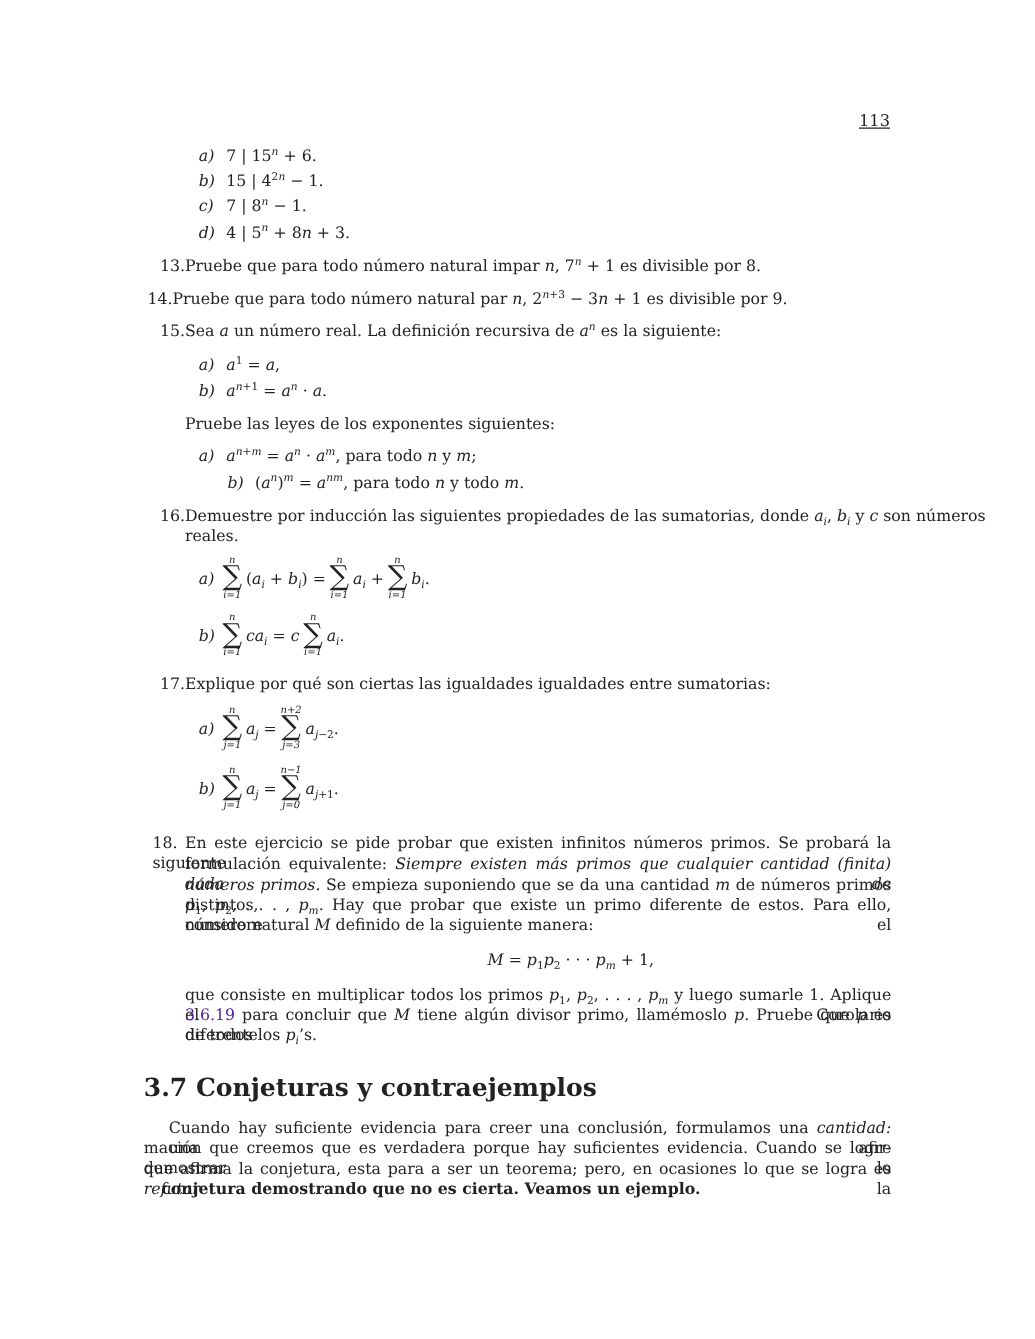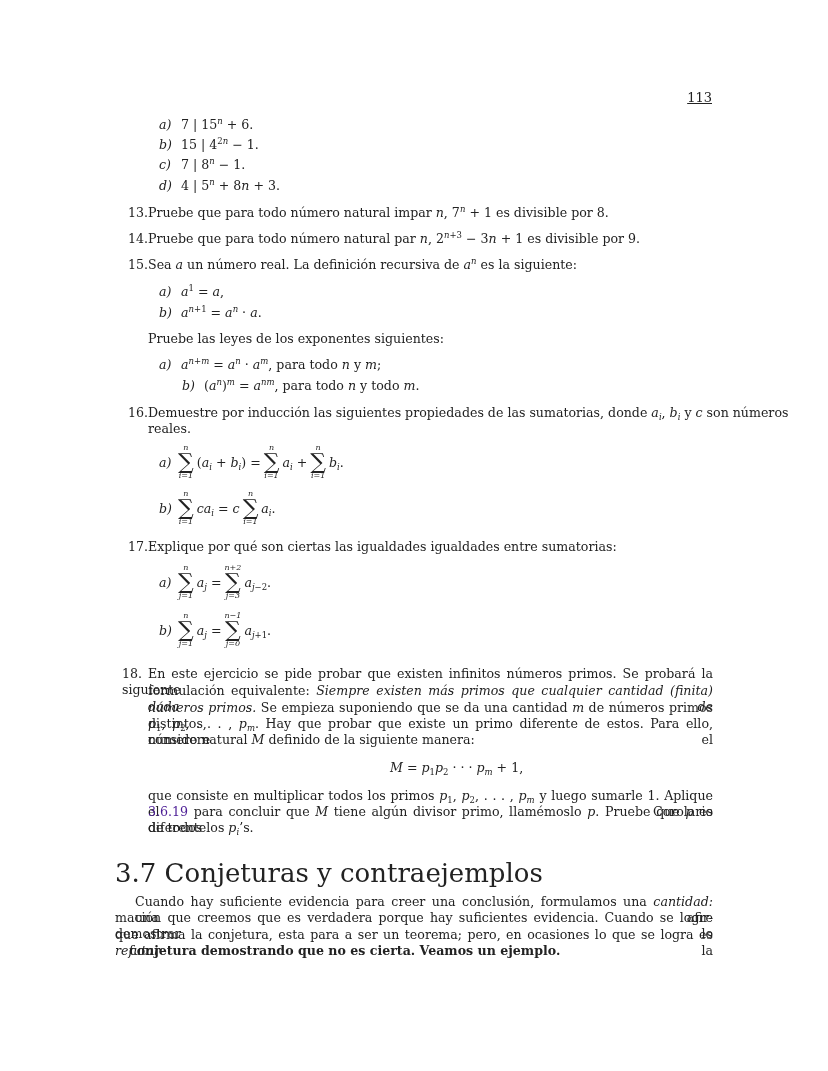--- a/index.html
+++ b/index.html
@@ -16,21 +16,21 @@
   sub { font-size: 8.5px; vertical-align: -3px; line-height: 0; }
   .lbl { font-style: italic; display: inline-block; width: 18px; }
   .num { display: inline-block; width: 26px; text-align: right; }
   .just { text-align: justify; text-align-last: justify; width: 565px; white-space: normal; }
   .link { color: #4c1d95; }
   .sum { display: inline-flex; flex-direction: column; align-items: center; vertical-align: middle; margin: 0 1px; line-height: 1; }
   .sum .top, .sum .bot { font-size: 8px; font-style: italic; }
   .sum .sig { font-size: 22px; line-height: 20px; }
   .mathrow { position: absolute; white-space: nowrap; display: flex; align-items: center; }
   .mathrow .mid { margin: 0 2px; }
-  h2 { margin: 0; font-weight: normal; font-size: 26px; position: absolute; left: 115px; top: 858px; white-space: nowrap; text-align: center; }
+  h2 { margin: 0; font-weight: bold; font-size: 20px; position: absolute; left: 115px; top: 858px; white-space: nowrap; text-align: center; }
 </style>
 </head>
 <body>
 
 <div>
 
   <div class="abs page-number">113</div>
 
   <div>
     <div class="line" style="left:159px;top:117px;">
@@ -44,21 +44,21 @@
     </div>
     <div class="line" style="left:159px;top:178px;">
       <span class="lbl">d)</span> 4 | 5<sup><i>n</i></sup> + 8<i>n</i> + 3.
     </div>
   </div>
 
   <div class="line" style="left:122px;top:205px;">
     <span class="num">13.</span>Pruebe que para todo número natural impar <i>n</i>, 7<sup><i>n</i></sup> + 1 es divisible por 8.
   </div>
 
-  <div class="line" style="left:122px;top:231px;">
+  <div class="line" style="left:112px;top:231px;">
     <span class="num">14.</span>Pruebe que para todo número natural par <i>n</i>, 2<sup><i>n</i>+3</sup> − 3<i>n</i> + 1 es divisible por 9.
   </div>
 
   <div class="line" style="left:122px;top:257px;">
     <span class="num">15.</span>Sea <i>a</i> un número real. La definición recursiva de <i>a</i><sup><i>n</i></sup> es la siguiente:
   </div>
   <div class="line" style="left:159px;top:284px;">
     <span class="lbl">a)</span> <i>a</i><sup>1</sup> = <i>a</i>,
   </div>
   <div class="line" style="left:159px;top:305px;">

